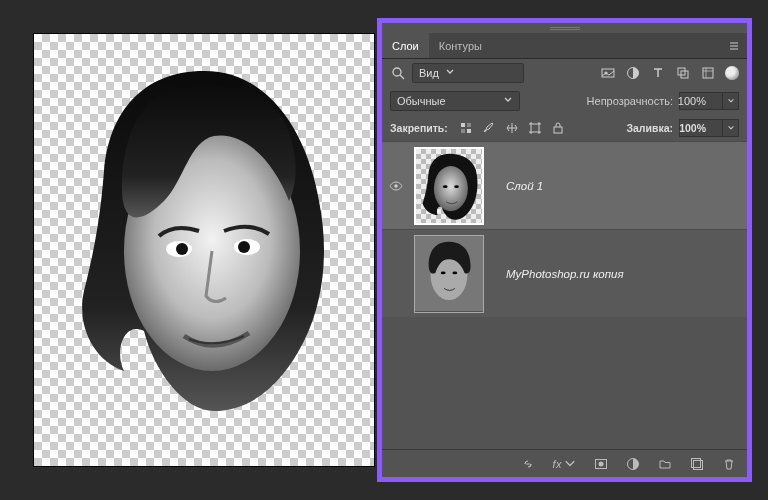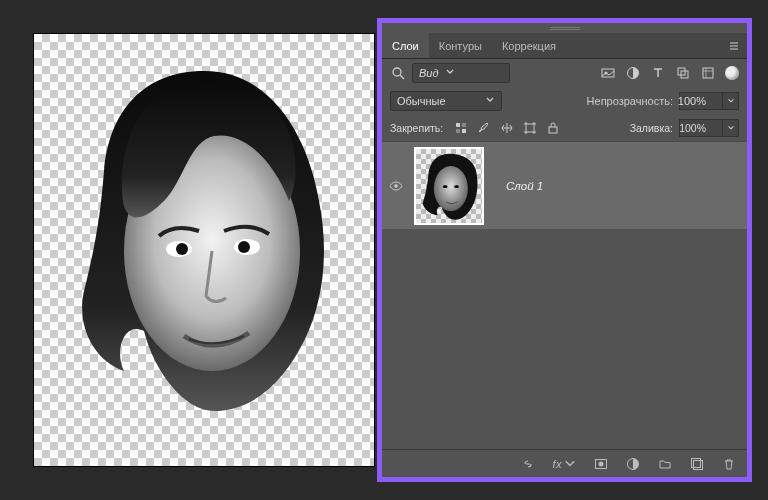--- a/index.html
+++ b/index.html
@@ -11,31 +11,31 @@
   .panel { position: absolute; right: 16px; top: 18px; width: 375px; height: 464px; background: #535353; border: 5px solid #8b5cf6; display: flex; flex-direction: column; color: #ddd; font-size: 11px; }
   .drag { height: 10px; display: flex; justify-content: center; align-items: center; }
   .drag span { width: 30px; height: 3px; border-top: 1px solid #777; border-bottom: 1px solid #777; }
   .tabs { display: flex; align-items: center; background: #454545; border-bottom: 1px solid #2a2a2a; height: 26px; }
   .tab { padding: 0 10px; height: 100%; display: flex; align-items: center; color: #bbb; cursor: pointer; }
   .tab.active { background: #535353; color: #fff; }
   .menu-btn { margin-left: auto; width: 26px; display: flex; align-items: center; justify-content: center; cursor: pointer;}
   .row { display: flex; align-items: center; padding: 4px 8px; gap: 6px; }
   .select { display: flex; align-items: center; background: #454545; border: 1px solid #333; height: 20px; padding: 0 6px; border-radius: 2px; }
   .select .chev { margin-left: 6px; }
-  .filter { width: 98px; font-style: italic; }
+  .filter { width: 112px; }
   .icons-right { margin-left: auto; display: flex; gap: 9px; align-items: center; }
   .iconbtn { width: 16px; height: 16px; display: flex; align-items: center; justify-content: center; cursor: pointer; color: #ccc; }
   .iconbtn svg { width: 14px; height: 14px; }
   .dot { width: 14px; height: 14px; border-radius: 50%; background: #eee; box-shadow: inset -2px -2px 3px rgba(0,0,0,.3); }
-  .row2 .blend { width: 112px; }
+  .row2 .blend { width: 130px; }
   .row2 .lbl { color: #ccc; margin-left: auto; }
   .pct { display: flex; align-items: center; }
   .pct .val { background: #454545; border: 1px solid #333; width: 44px; height: 18px; display: flex; align-items: center; justify-content: flex-end; padding: 0 16px; }
   .pct .arrow { width: 16px; height: 18px; border: 1px solid #333; border-left: none; display: flex; align-items: center; justify-content: center; background: #454545;}
-  .row3 { font-size: 10.5px; }
+  .row3 { font-size: 10.5px; font-weight: bold; }
   .lockicons { display: flex; gap: 7px; margin-left: 4px; }
   .layers { flex: 1; overflow: auto; background: #535353; }
   .layer { display: flex; align-items: center; height: 88px; background: #595959; border-top: 1px solid #4a4a4a; font-style: italic; }
   .layer:first-child { background: #6a6a6a; }
   .eye { width: 28px; display: flex; justify-content: center; color: #ccc;}
   .thumb { width: 70px; height: 78px; margin: 0 4px; border: 1px solid #aaa; position: relative; background: #555; }
   .thumb.sel { border: 2px solid #fff; }
   .thumb.trans { background-image: linear-gradient(45deg,#bbb 25%,transparent 25%,transparent 75%,#bbb 75%),linear-gradient(45deg,#bbb 25%,transparent 25%,transparent 75%,#bbb 75%); background-size: 10px 10px; background-position: 0 0,5px 5px; background-color: #eee;}
   .mini { position: absolute; inset: 0; }
   .lname { margin-left: 18px; color: #eee; font-size: 11.5px; }
@@ -78,21 +78,20 @@
   </div>
 </div>
 
 <div class="panel">
   <div class="drag">
       <span></span>
     </div>
   <div class="tabs">
     <div class="tab active">Слои</div>
     <div class="tab">Контуры</div>
-    <div class="tab">Коррекция</div>
     <div class="menu-btn">
       <svg viewBox="0 0 10 10">
           <path d="M1 2h8M1 5h8M1 8h8" stroke="#ccc" stroke-width="1.2"></path>
         </svg>
     </div>
   </div>
 
   <div class="row">
     <div class="iconbtn">
       <svg viewBox="0 0 14 14">
@@ -222,20 +221,34 @@
               </defs>
               <path d="M35 5C22 5 14 14 13 28c-1 12-3 20-6 30 3 8 10 12 16 12-2-5 0-10 4-9 3 10 10 15 16 14 9-1 16-10 20-22 3-10 3-22 0-32C60 12 50 5 35 5z" fill="#111"></path>
               <ellipse cx="37" cy="42" rx="18" ry="24" fill="url(#mf)"></ellipse>
               <ellipse cx="31" cy="40" rx="2.5" ry="1.5" fill="#000"></ellipse>
               <ellipse cx="43" cy="40" rx="2.5" ry="1.5" fill="#000"></ellipse>
               <path d="M32 56q6 4 12 0" stroke="#444" fill="none"></path>
             </svg></div>
         </div>
   <div class="lname">Слой 1</div>
       </div>
+      <div class="layer">
+        <div class="eye"></div>
+  <div class="thumb  ">
+          <div class="mini"><svg viewBox="0 0 70 78">
+              <rect width="70" height="78" fill="#777"></rect>
+              <ellipse cx="35" cy="40" rx="19" ry="26" fill="#aaa"></ellipse>
+              <path d="M35 6C22 6 15 14 14 28c0 10 3 12 7 10 3-8 6-14 14-14s13 6 16 14c4 2 7-1 6-10C56 14 48 6 35 6z" fill="#1a1a1a"></path>
+              <ellipse cx="29" cy="38" rx="2.5" ry="1.5" fill="#000"></ellipse>
+              <ellipse cx="41" cy="38" rx="2.5" ry="1.5" fill="#000"></ellipse>
+              <path d="M30 54q6 4 11 0" stroke="#333" fill="none"></path>
+            </svg></div>
+        </div>
+  <div class="lname">MyPhotoshop.ru копия</div>
+      </div>
     </div>
 
   <div class="bottom">
     <div class="iconbtn">
         <svg viewBox="0 0 14 14">
           <path d="M4 7a3 3 0 013-3h0M10 7a3 3 0 01-3 3h0M5 7h4" stroke="#bbb" fill="none" stroke-width="1.2"></path>
         </svg>
       </div>
     <div class="iconbtn" style="width:auto;font-style:italic;font-size:11px;letter-spacing:.5px">fx<svg width="6" height="6" viewBox="0 0 10 10" style="margin-left:1px">
           <path d="M2 3l3 3 3-3" stroke="#bbb" fill="none"></path>

